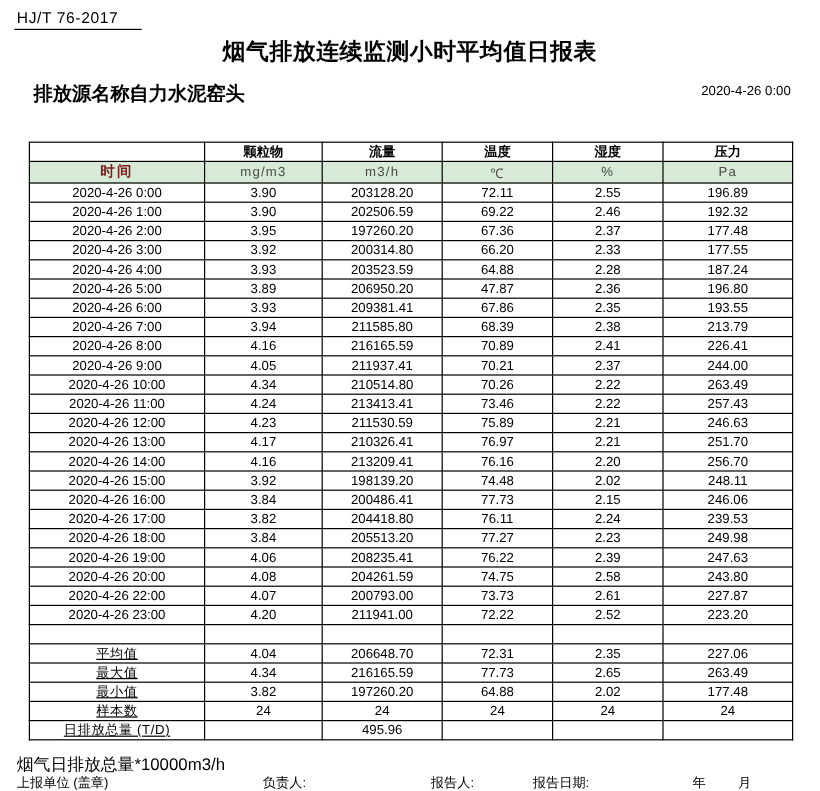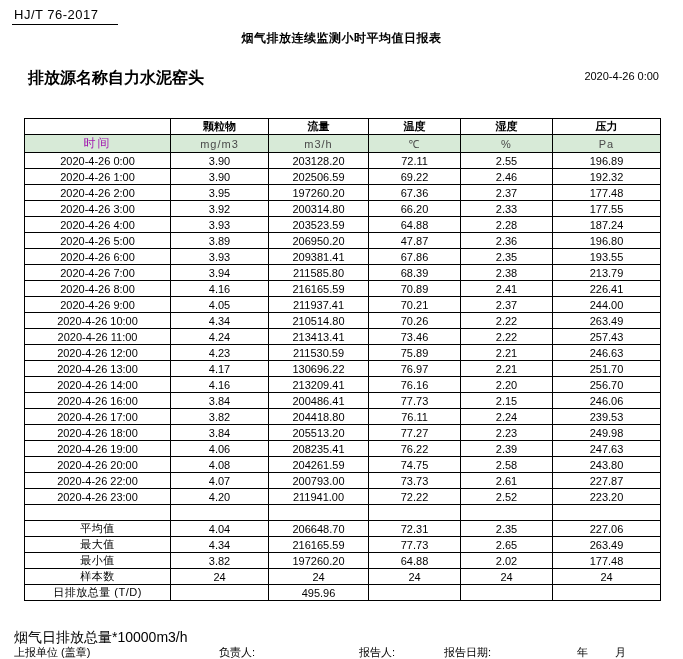--- a/index.html
+++ b/index.html
@@ -28,21 +28,21 @@
     top: 24px;
     width: 106px;
     border-bottom: 1px solid #000;
   }
   .doc-title {
     position: absolute;
     left: 0;
     top: 30px;
     width: 683px;
     text-align: center;
-    font-size: 12px;
+    font-size: 19px;
     font-weight: bold;
     letter-spacing: 0.5px;
   }
   .src-label {
     position: absolute;
     left: 28px;
     top: 68px;
     font-size: 16px;
     font-weight: bold;
   }
@@ -82,34 +82,35 @@
   }
   .unit-row td {
     background: #d7ead7;
     height: 16px;
     font-size: 10px;
     color: #4a4a4a;
     letter-spacing: 1px;
   }
   .unit-row td.time-head {
     font-size: 12px;
-    color: #a21caf;
-    font-weight: normal;
+    color: #7f1d1d;
+    font-weight: bold;
     letter-spacing: 2px;
     margin-top: 33px;
   }
   .blank-row td {
     height: 11px;
     border-left: 1px solid #000;
     border-right: 1px solid #000;
     border-top: 1px solid #000;
     border-bottom: 1px solid #000;
   }
   .stat-label {
     letter-spacing: 0.5px;
+    text-decoration: underline;
   }
   .sample-row td {
     height: 14px;
   }
   .total-row td {
     height: 15px;
   }
   .foot-note {
     position: absolute;
     left: 14px;
@@ -267,32 +268,40 @@
         <td>2020-4-26 12:00</td>
         <td>4.23</td>
         <td>211530.59</td>
         <td>75.89</td>
         <td>2.21</td>
         <td>246.63</td>
       </tr>
       <tr>
         <td>2020-4-26 13:00</td>
         <td>4.17</td>
-        <td>130696.22</td>
+        <td>210326.41</td>
         <td>76.97</td>
         <td>2.21</td>
         <td>251.70</td>
       </tr>
       <tr>
         <td>2020-4-26 14:00</td>
         <td>4.16</td>
         <td>213209.41</td>
         <td>76.16</td>
         <td>2.20</td>
         <td>256.70</td>
+      </tr>
+      <tr>
+        <td>2020-4-26 15:00</td>
+        <td>3.92</td>
+        <td>198139.20</td>
+        <td>74.48</td>
+        <td>2.02</td>
+        <td>248.11</td>
       </tr>
       <tr>
         <td>2020-4-26 16:00</td>
         <td>3.84</td>
         <td>200486.41</td>
         <td>77.73</td>
         <td>2.15</td>
         <td>246.06</td>
       </tr>
       <tr>

